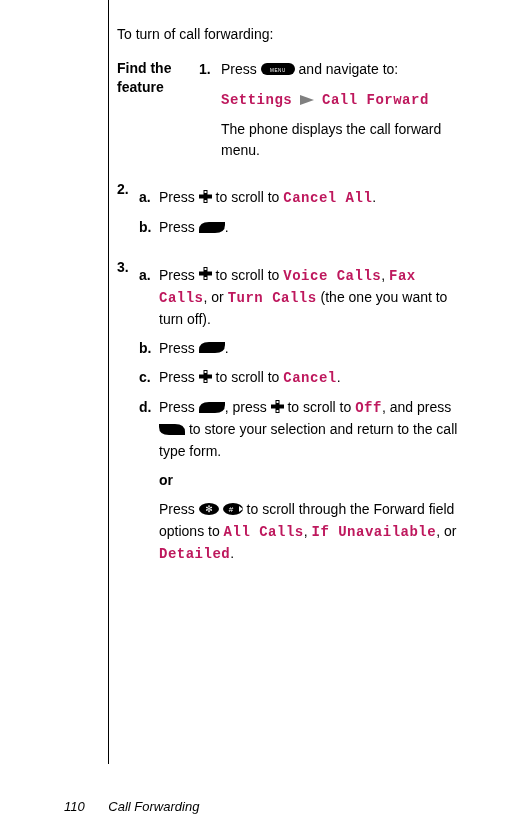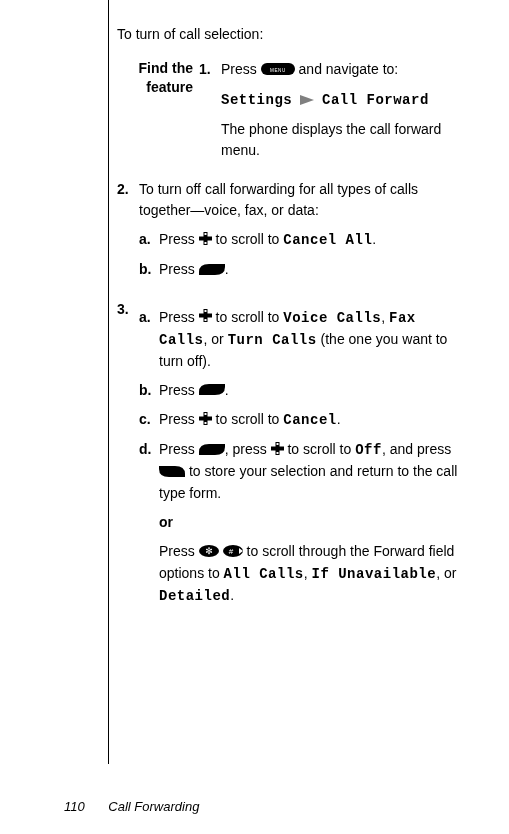--- a/index.html
+++ b/index.html
@@ -35,21 +35,20 @@
     margin-bottom: 18px;
     margin-left: 12px;
   }
   .step-label {
     width: 76px;
     flex: 0 0 76px;
     font-weight: bold;
     font-size: 14px;
     padding-right: 6px;
     line-height: 1.35;
-    text-align: right;
   }
   .step-body {
     flex: 1;
     font-size: 14px;
     padding-left: 22px;
     position: relative;
   }
   .step-num {
     position: absolute;
     left: 0;
@@ -63,21 +62,21 @@
   }
   .sub-letter {
     position: absolute;
     left: 0;
     top: 0;
     font-weight: bold;
   }
   .mono {
     font-family: "Courier New", monospace;
     font-weight: bold;
-    color: #000000;
+    color: #be185d;
     letter-spacing: 0.5px;
   }
   .para {
     margin-top: 8px;
   }
   .icon {
     display: inline-block;
     vertical-align: middle;
   }
   .footer {
@@ -96,21 +95,21 @@
     font-style: italic;
   }
 </style>
 </head>
 <body>
 
 <div class="vrule"></div>
 
 <div class="page-wrap">
 
-  <div class="intro">To turn of call selection:</div>
+  <div class="intro">To turn of call forwarding:</div>
 
   <div class="step">
     <div class="step-label">Find the feature</div>
     <div class="step-body">
       <span class="step-num">1.</span>
       <span>Press </span><span class="icon"><svg width="34" height="12" viewBox="0 0 34 12">
             <rect x="0" y="0" width="34" height="12" rx="6" fill="#000"></rect>
             <text x="17" y="8.5" text-anchor="middle" font-size="4.6" fill="#fff" font-family="Arial" letter-spacing="0.6">MENU</text>
           </svg></span><span> and navigate to:</span>
       <div class="para">
@@ -120,21 +119,20 @@
             </svg></span>
         <span class="mono">Call Forward</span>
       </div>
       <div class="para">The phone displays the call forward menu.</div>
     </div>
   </div>
 
   <div class="step">
     <div class="step-body">
       <span class="step-num">2.</span>
-      <span>To turn off call forwarding for all types of calls together—voice, fax, or data:</span>
       <div class="sub">
         <span class="sub-letter">a.</span>
         <span>Press </span><span class="icon"><svg width="13" height="13" viewBox="0 0 13 13">
               <rect x="4.5" y="0" width="4" height="13" fill="#000"></rect>
               <rect x="0" y="4.5" width="13" height="4" fill="#000"></rect>
               <rect x="5.5" y="1" width="2" height="2" fill="#fff"></rect>
               <rect x="5.5" y="10" width="2" height="2" fill="#fff"></rect>
             </svg></span><span> to scroll to </span><span class="mono">Cancel All</span><span>.</span>
       </div>
       <div class="sub">

